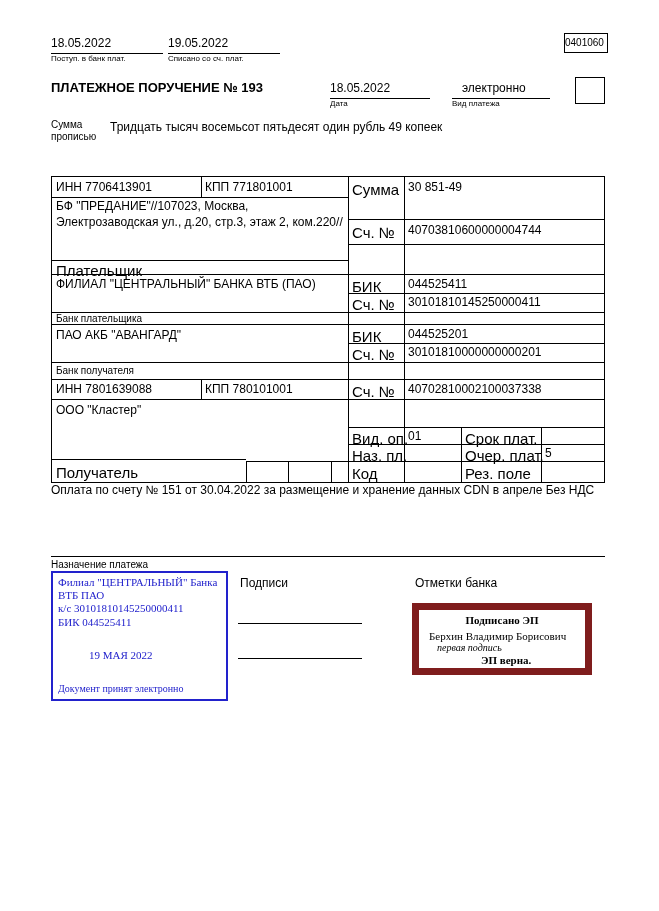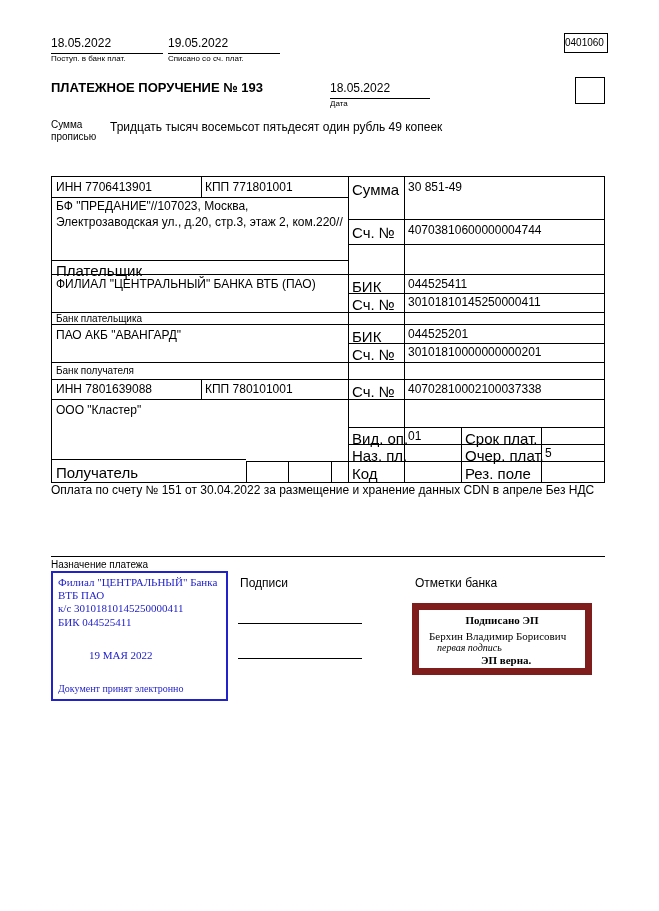--- a/index.html
+++ b/index.html
@@ -43,20 +43,24 @@
   <div class="abs" style="left:168px;top:36px;width:112px">
     <div class="t12 ub">19.05.2022</div>
     <div class="t8">Списано со сч. плат.</div>
   </div>
   <div class="box t10 center" style="left:564px;top:33px;width:44px;height:20px;line-height:18px">0401060</div>
 
   <div class="abs t13b" style="left:51px;top:80px">ПЛАТЕЖНОЕ ПОРУЧЕНИЕ № 193</div>
   <div class="abs" style="left:330px;top:81px;width:100px">
     <div class="t12 ub">18.05.2022</div>
     <div class="t8">Дата</div>
+  </div>
+  <div class="abs" style="left:452px;top:81px;width:98px">
+    <div class="t12 ub" style="padding-left:10px">электронно</div>
+    <div class="t8">Вид платежа</div>
   </div>
   <div class="box" style="left:575px;top:77px;width:30px;height:27px"></div>
 
   <div class="abs t10" style="left:51px;top:119px;width:55px">Сумма прописью</div>
   <div class="abs t12" style="left:110px;top:120px;width:495px">Тридцать тысяч восемьсот пятьдесят один рубль 49 копеек</div>
 
   <div class="table">
 
     <div class="hline" style="top:20px;left:0;width:296px"></div>
     <div class="hline" style="top:42px;left:296px;width:256px"></div>

